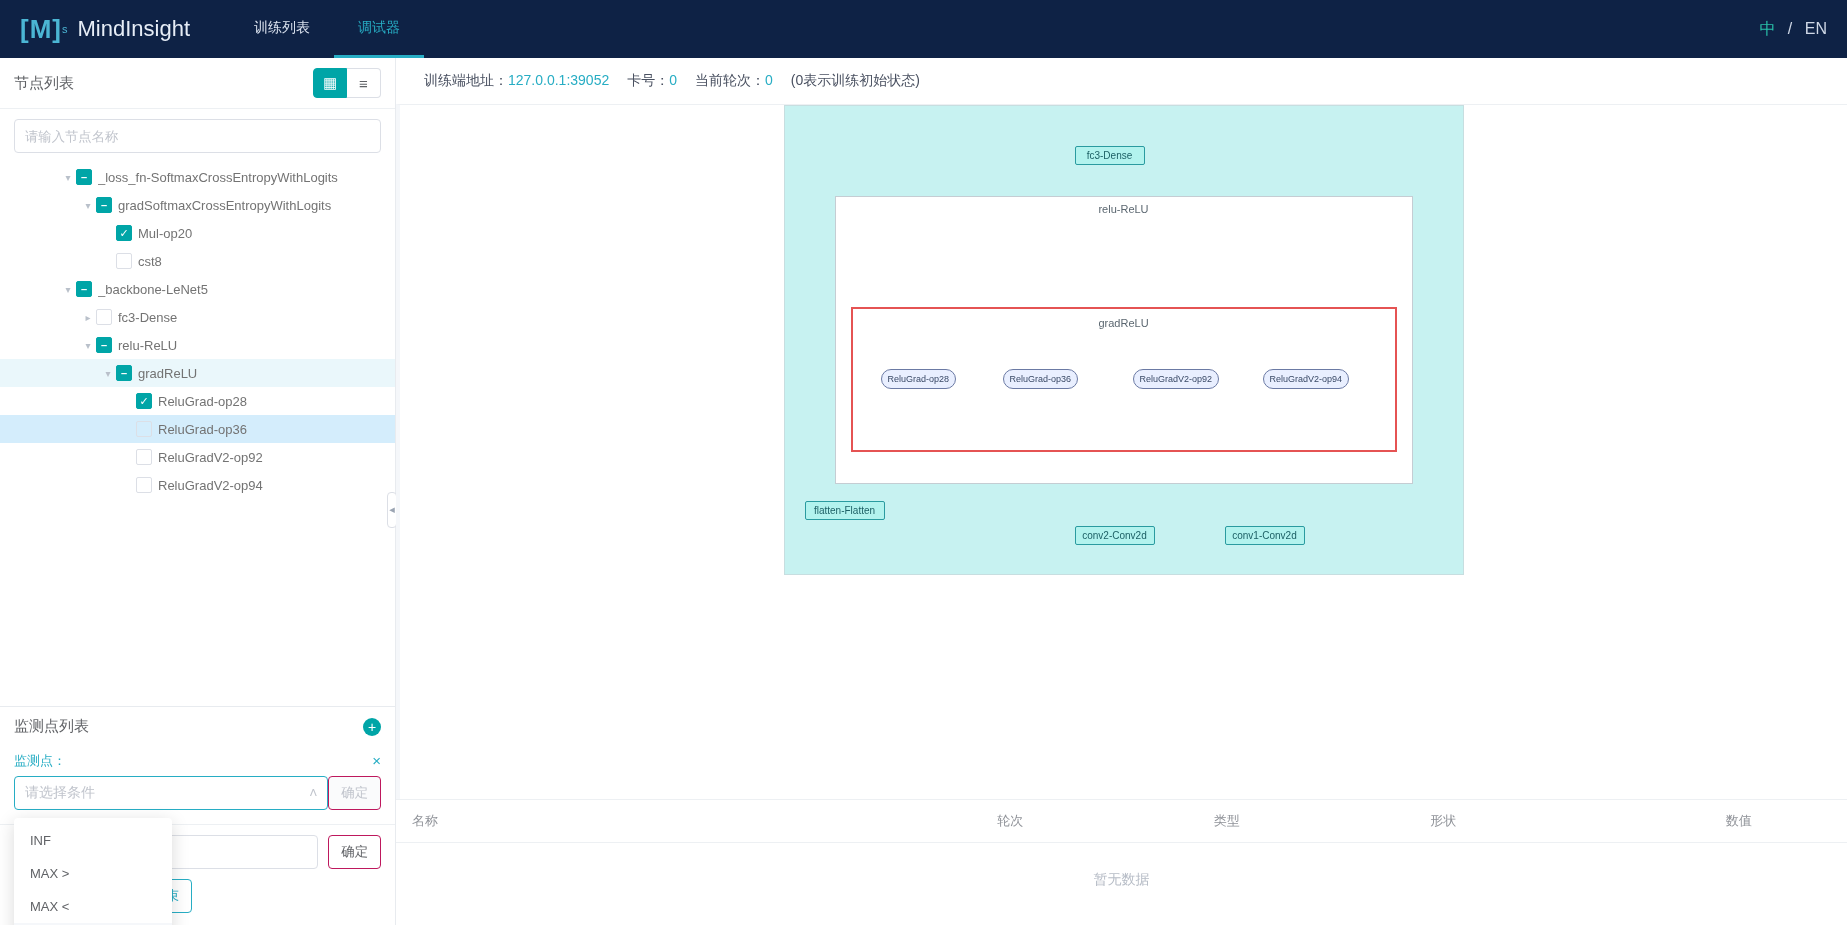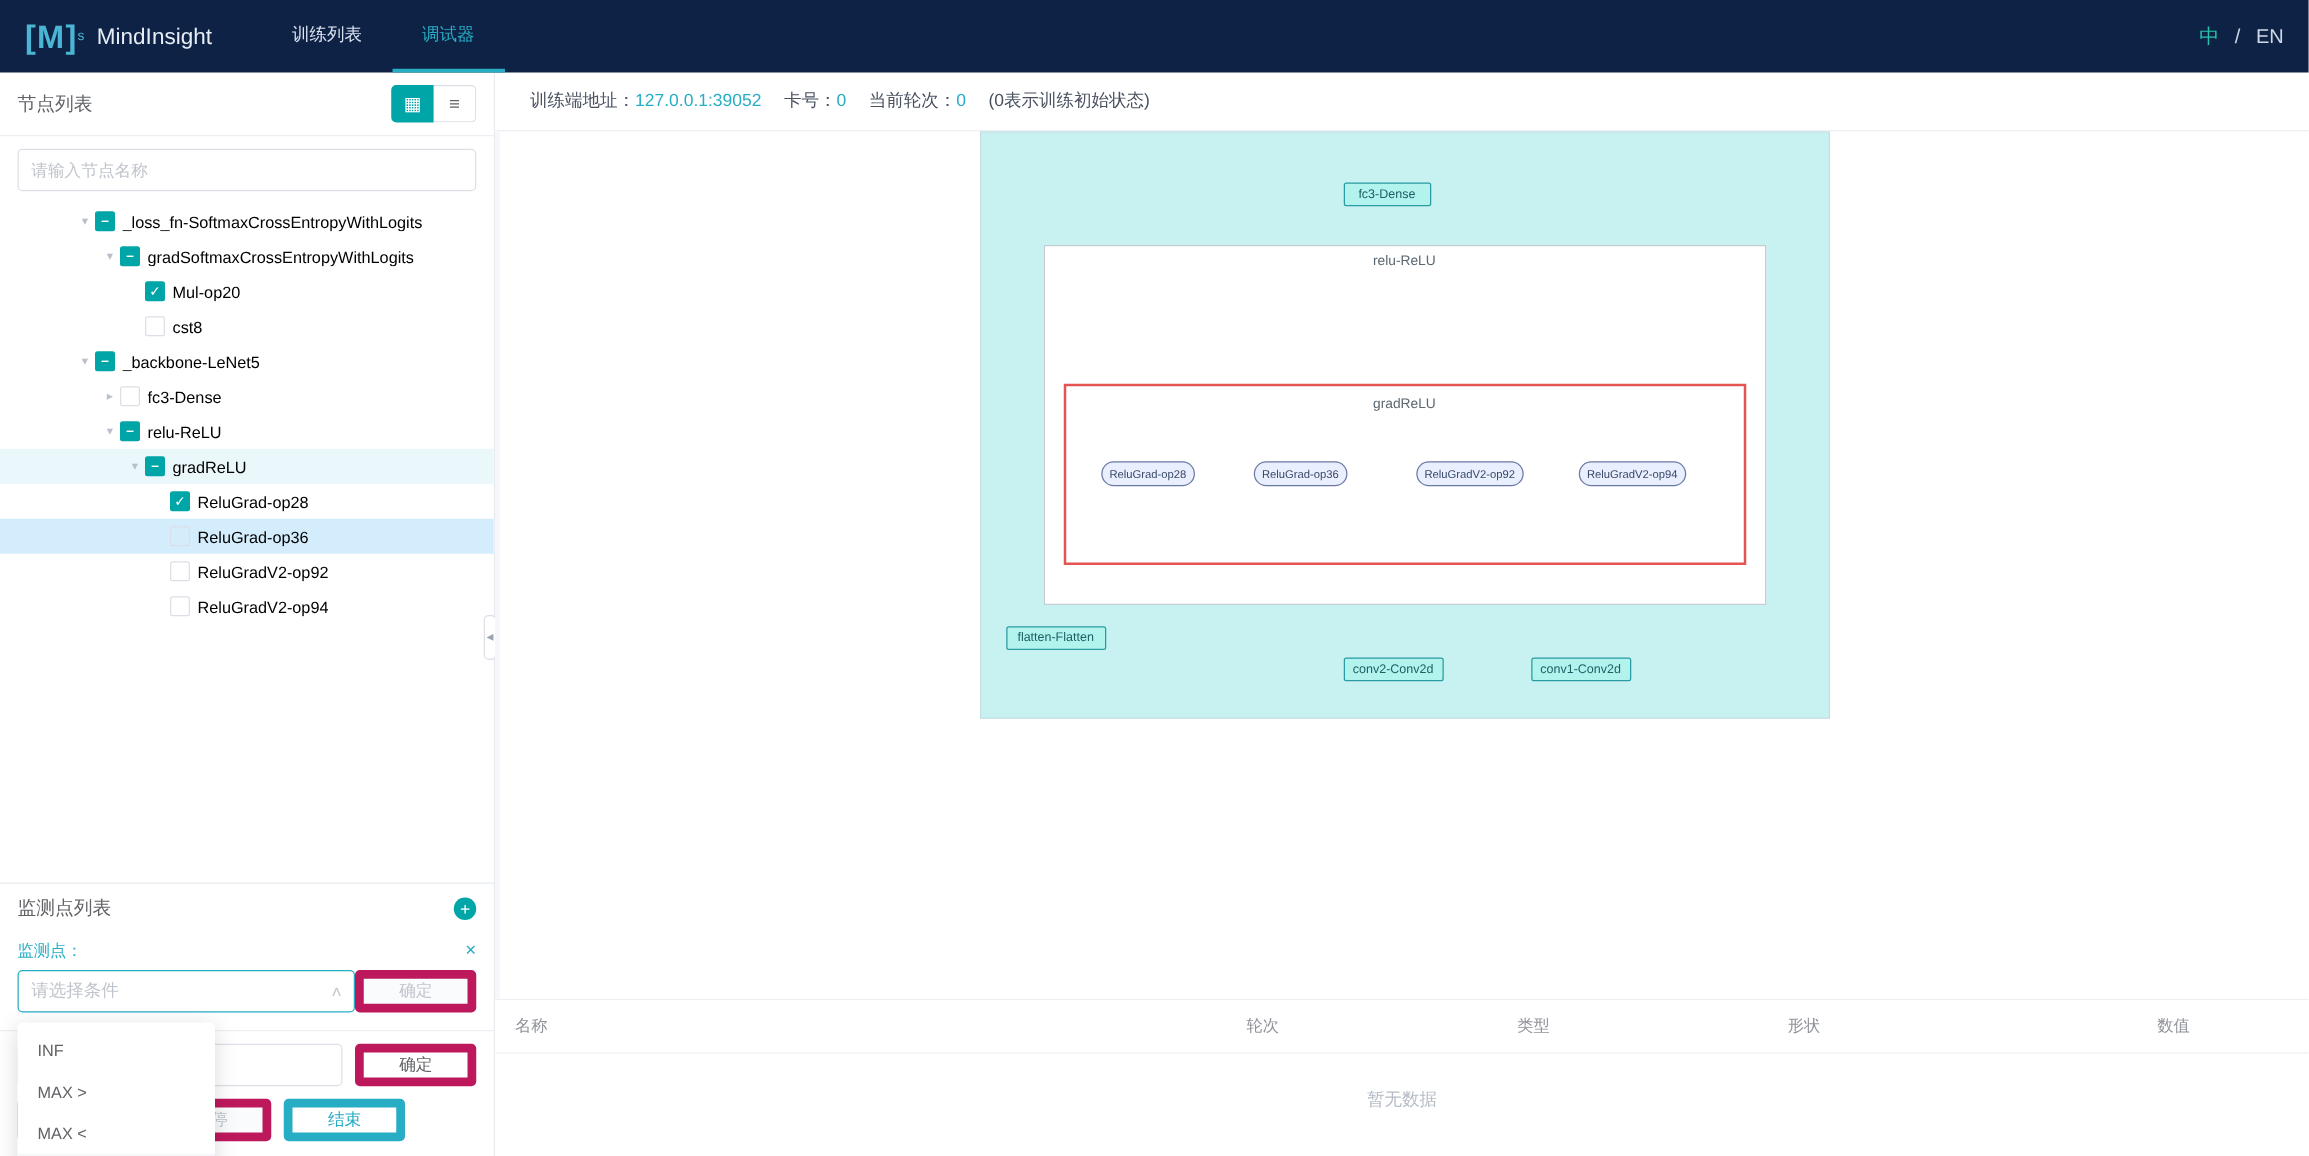--- a/index.html
+++ b/index.html
@@ -3,21 +3,21 @@
   <meta charset="utf-8">
   <style>
     * { box-sizing: border-box; margin: 0; padding: 0; }
     body { font-family: -apple-system, BlinkMacSystemFont, "Segoe UI", "PingFang SC", "Microsoft YaHei", sans-serif; font-size: 14px; color: #606266; width: 1847px; height: 925px; overflow: hidden; background: #fff; }
 
     
     .header { background: #0e2245; color: #fff; display: flex; align-items: center; height: 58px; padding: 0 20px; position: relative; }
     .logo-box { display: flex; align-items: center; margin-right: 40px; }
     .logo-bracket { color: #4bb6d4; font-weight: 700; font-size: 26px; letter-spacing: 1px; }
     .logo-s { color: #4bb6d4; font-size: 11px; vertical-align: super; }
-    .logo-text { font-size: 18px; color: #e6edf6; margin-left: 10px; font-weight: 400; }
+    .logo-text { font-size: 22px; color: #e6edf6; margin-left: 10px; font-weight: 400; }
     .nav { display: flex; height: 100%; }
     .nav-item { color: #dbe3ef; padding: 0 24px; display: flex; align-items: center; cursor: pointer; border-bottom: 3px solid transparent; }
     .nav-item.active { color: #27adc4; border-bottom-color: #27adc4; }
     .lang { margin-left: auto; color: #cfd8e6; font-size: 16px; }
     .lang-active { color: #29c1a9; }
     .lang-sep { margin: 0 8px; color: #cfd8e6; }
 
     
     .body { display: flex; height: calc(100% - 58px); }
     .left { width: 396px; border-right: 1px solid #e8ebef; display: flex; flex-direction: column; }
@@ -37,33 +37,33 @@
     .tree { flex: 1; overflow: auto; padding: 2px 0 8px; }
     .tree-row { display: flex; align-items: center; height: 28px; padding-right: 8px; cursor: pointer; white-space: nowrap; overflow: hidden; }
     .tree-row.selected { background: #eaf7fb; }
     .tree-row.highlight { background: #d4edfc; }
     .tr-caret { width: 16px; color: #b9c0ca; font-size: 10px; text-align: center; }
     .tr-box { width: 16px; height: 16px; border: 1px solid #dcdfe6; border-radius: 2px; margin-right: 6px; display: inline-flex; align-items: center; justify-content: center; font-size: 11px; color: #fff; }
     .tr-box.exp { background: #00a5a7; border-color: #00a5a7; }
     .tr-box.exp::before { content: "–"; font-weight: 700; }
     .tr-box.chk { background: #00a5a7; border-color: #00a5a7; }
     .tr-box.chk::before { content: "✓"; }
-    .tr-label { font-size: 13px; color: #000000; overflow: hidden; text-overflow: ellipsis; }
+    .tr-label { font-size: 13px; color: #737373; overflow: hidden; text-overflow: ellipsis; }
 
     
     .watch { border-top: 1px solid #e8ebef; }
     .watch-hdr { display: flex; align-items: center; justify-content: space-between; padding: 10px 14px; font-size: 15px; font-weight: 500; }
     .add-badge { background: #00a5a7; color: #fff; width: 18px; height: 18px; border-radius: 50%; display: inline-flex; align-items: center; justify-content: center; font-size: 14px; }
     .watch-top { padding: 6px 14px 0; }
     .watch-label { color: #27adc4; font-size: 13px; display: inline-block; margin-bottom: 6px; }
     .close-x { float: right; color: #27adc4; cursor: pointer; font-size: 15px; }
     .cond-row { display: flex; align-items: flex-start; padding: 0 14px 10px; }
     .cond-select { flex: 1; height: 34px; border: 1px solid #27adc4; border-radius: 4px; display: flex; align-items: center; padding: 0 10px; color: #c0c4cc; position: relative; }
     .cond-select .caret-up { margin-left: auto; color: #c0c4cc; }
-    .btn { height: 34px; border: 7px solid #be185d; border-radius: 4px; background: #fff; padding: 0 28px; color: #606266; cursor: pointer; }
+    .btn { height: 34px; border: 1px solid #be185d; border-radius: 4px; background: #fff; padding: 0 12px; color: #606266; cursor: pointer; }
     .btn:disabled, .btn.disabled { color: #c0c4cc; cursor: not-allowed; background: #fafbfc; }
     .btn.primary { border-color: #27adc4; color: #27adc4; background: #fff; }
 
     
     .dropdown { position: absolute; left: 14px; top: 42px; width: 158px; background: #fff; border-radius: 4px; box-shadow: 0 4px 18px rgba(0,0,0,.15); padding: 6px 0; z-index: 50; }
     .dd-item { padding: 9px 16px; font-size: 13px; cursor: pointer; color: #606266; }
     .dd-item.hover { background: #f5f7fa; }
 
     
     .bottom-area { padding: 10px 14px 12px; border-top: 1px solid #edf0f3; }

